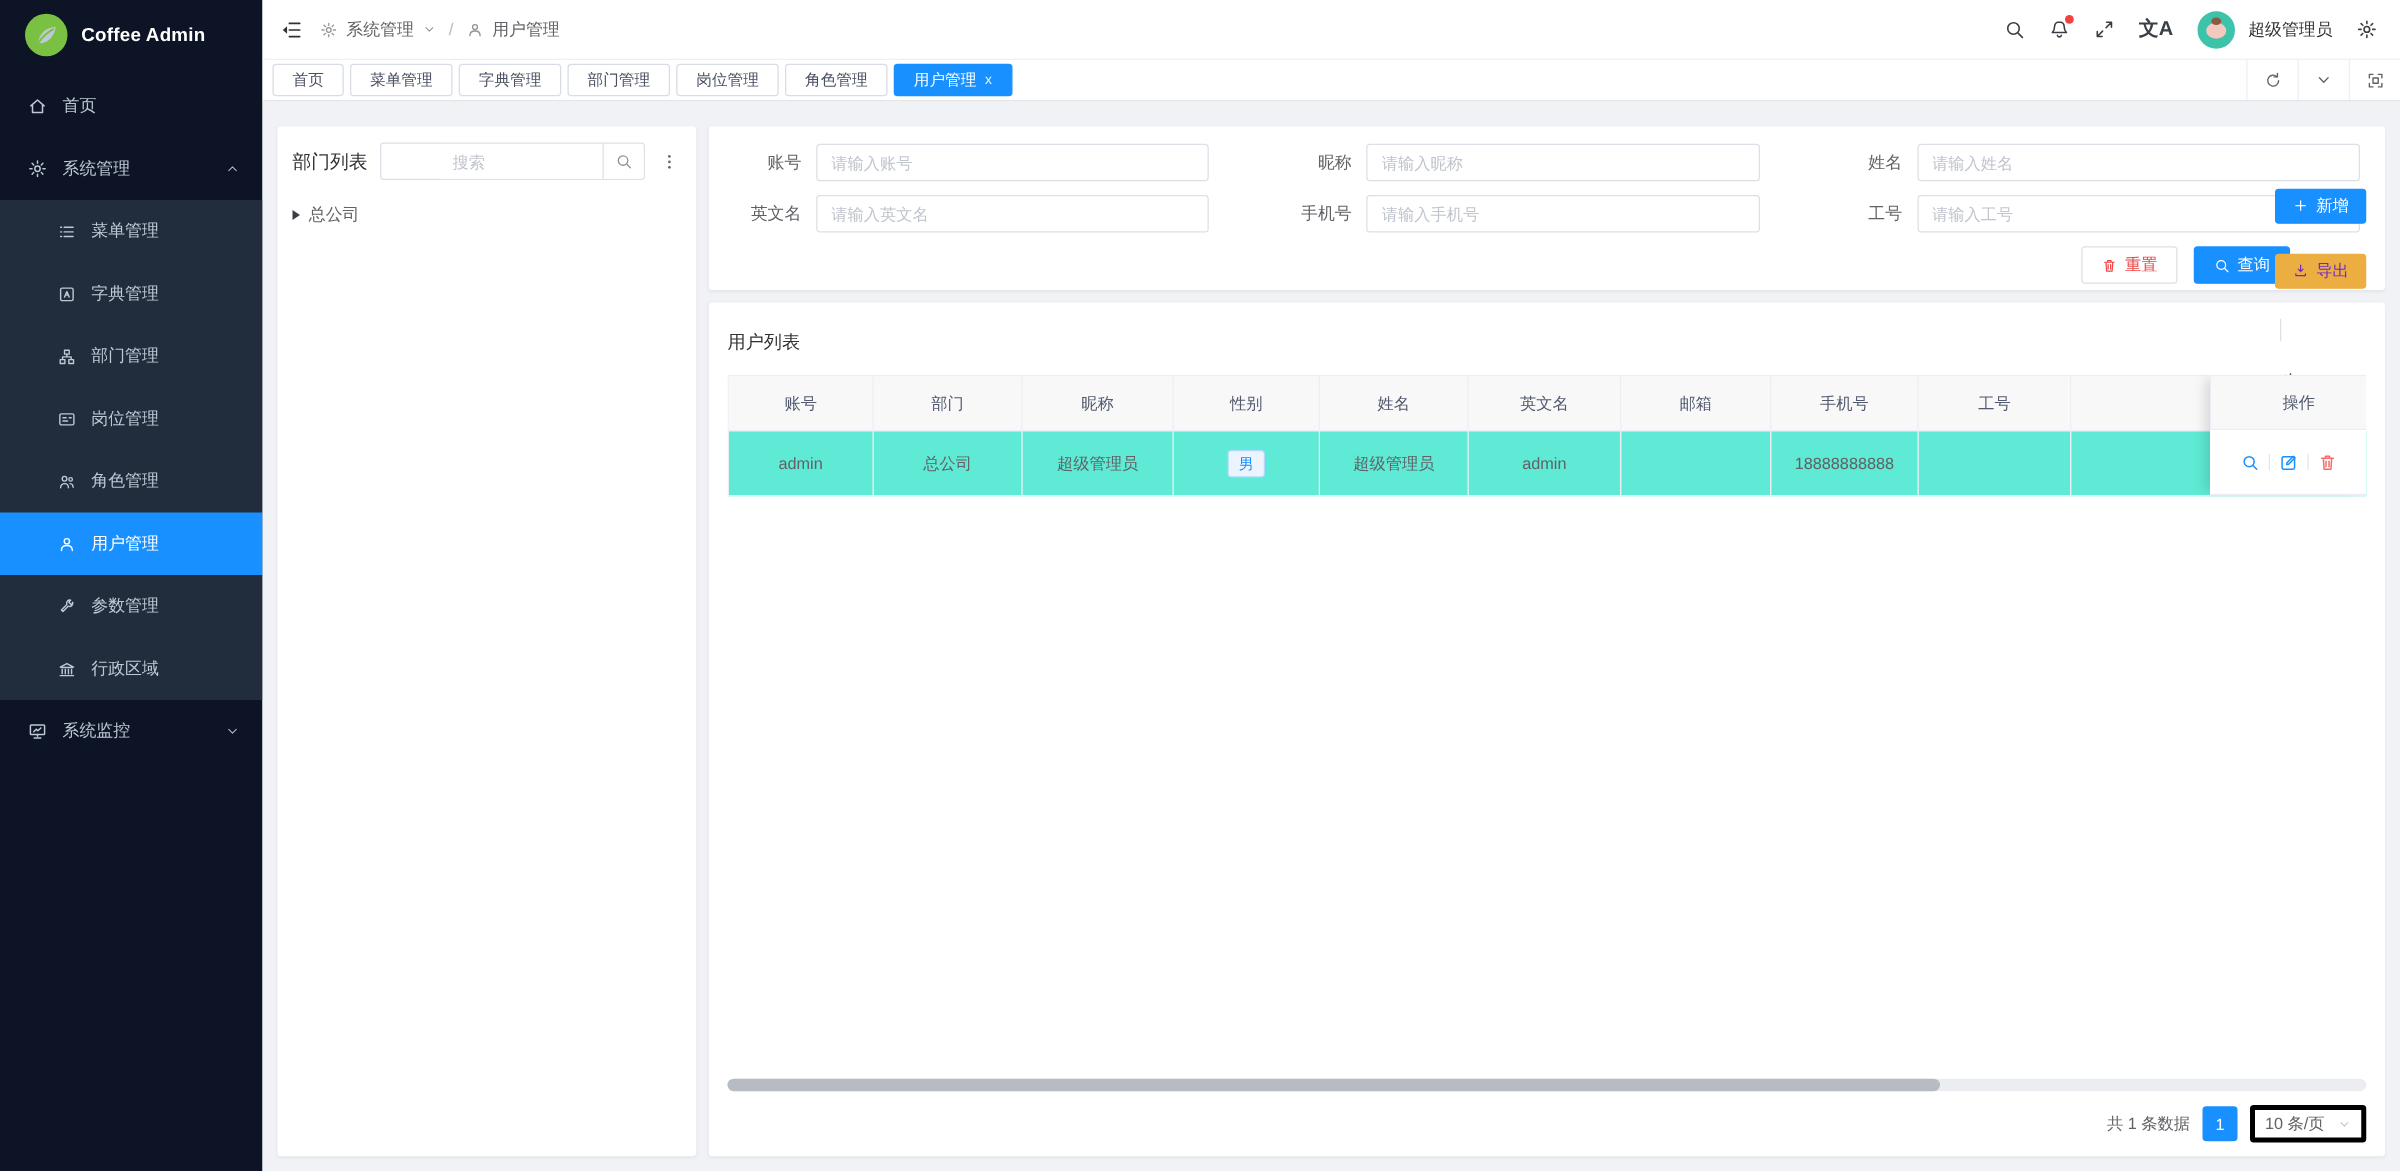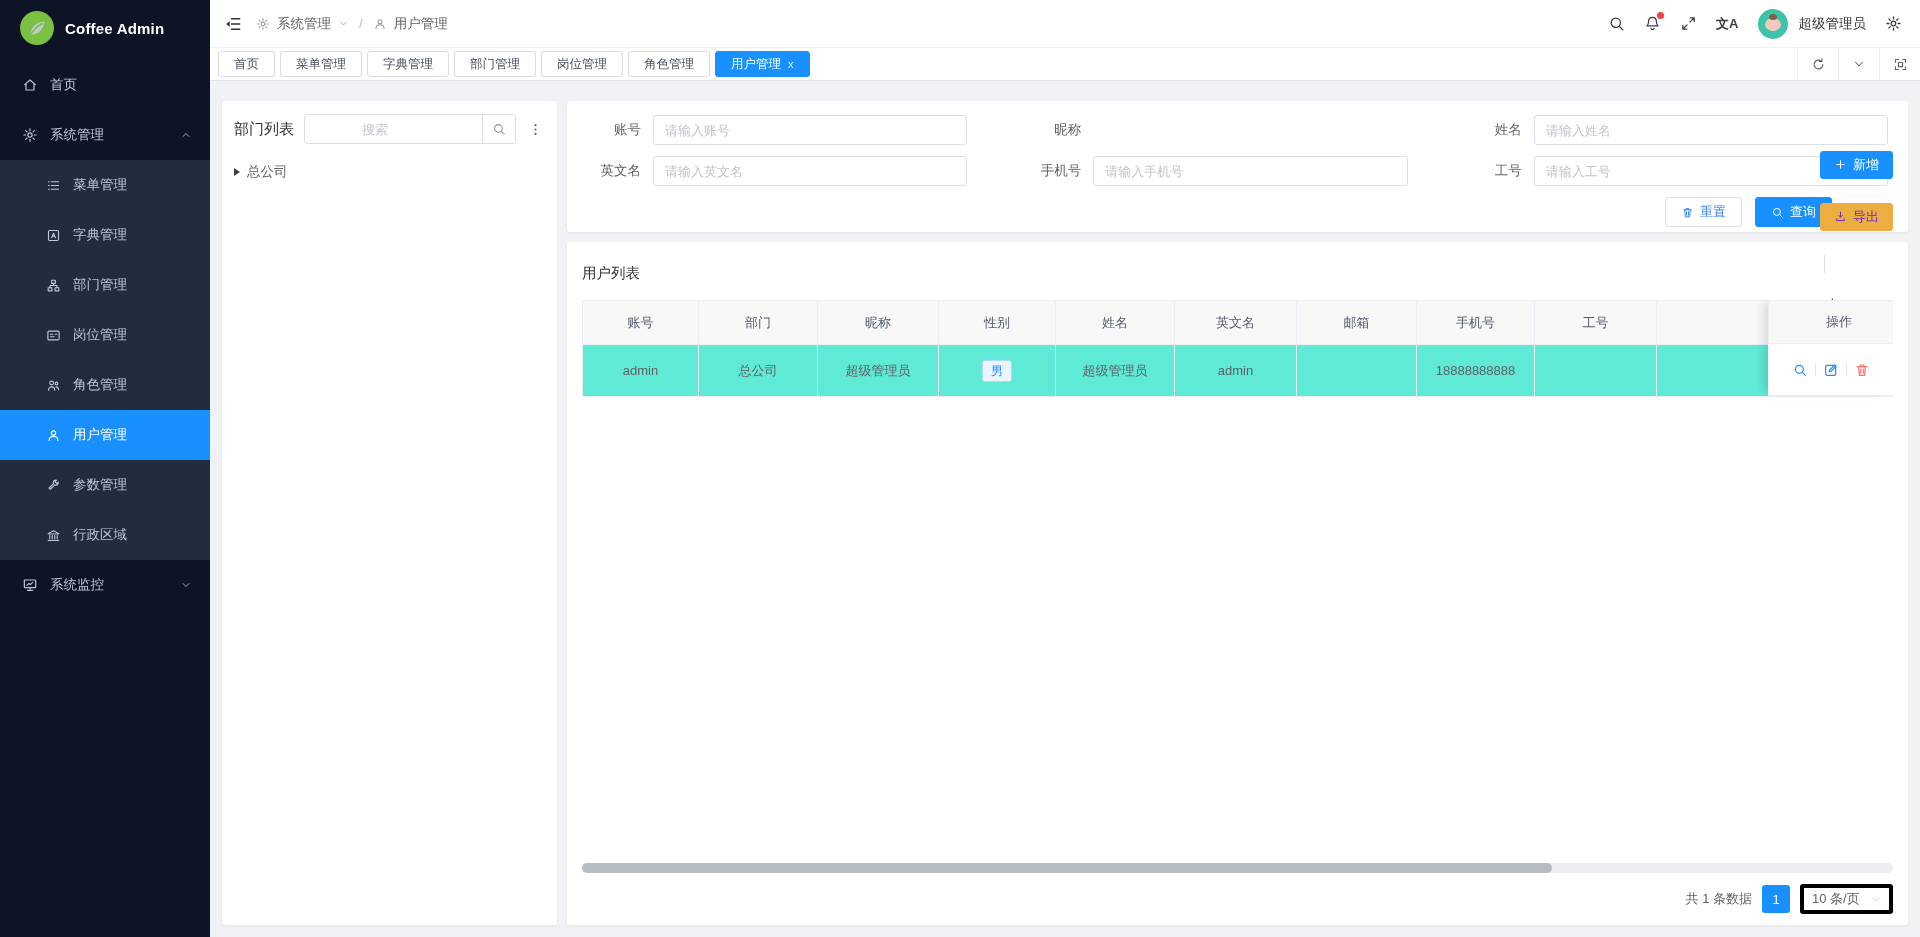--- a/index.html
+++ b/index.html
@@ -27,21 +27,21 @@
   .main { flex:1; display:flex; flex-direction:column; min-width:0; }
 
   .topbar { height:48px; background:#fff; display:flex; align-items:center; padding:0 18px 0 14px; border-bottom:1px solid #f0f0f0; }
   .fold-btn { color:#303133; margin-right:14px; cursor:pointer; }
   .crumb { display:flex; align-items:center; gap:7px; color:#606266; font-size:13.5px; }
   .crumb .c-icon { color:#909399; }
   .crumb .sep { color:#b5bcc4; margin:0 3px; }
   .top-actions { margin-left:auto; display:flex; align-items:center; gap:19px; color:#3a3f45; }
   .ta-icon { position:relative; cursor:pointer; }
   .bell-dot { position:absolute; top:-3px; right:-3px; width:7px; height:7px; border-radius:50%; background:#f5413d; }
-  .trans { font-size:13px; font-weight:bold; cursor:pointer; }
+  .trans { font-size:16px; font-weight:bold; cursor:pointer; }
   .avatar { width:30px; height:30px; border-radius:50%; background:#3ec3ab; position:relative; overflow:hidden; cursor:pointer; }
   .avatar::after { content:""; position:absolute; left:7px; top:9px; width:16px; height:13px; border-radius:50%; background:#f3c9bd; }
   .avatar::before { content:""; position:absolute; left:11px; top:5px; width:8px; height:6px; border-radius:50%; background:#8a5a44; z-index:1; }
   .uname { font-size:13.5px; color:#303133; margin-left:-8px; cursor:pointer; }
 
   .tabbar { height:33px; background:#fff; display:flex; align-items:center; padding-left:8px; border-bottom:1px solid #e2e6ea; box-shadow:0 1px 2px rgba(0,0,0,.04); }
   .tab { height:26px; display:flex; align-items:center; padding:0 15px; margin-right:5px; border:1px solid #d8dce5; border-radius:3px; background:#fff; color:#495060; font-size:12.5px; cursor:pointer; }
   .tab.active { background:#1890ff; border-color:#1890ff; color:#fff; }
   .tab .x { margin-left:7px; font-size:11px; opacity:.9; }
   .tab-tools { margin-left:auto; height:100%; display:flex; }
@@ -67,21 +67,21 @@
 
   
   .filter { height:131px; padding:14px 20px 0 0; }
   .f-row { display:flex; margin-bottom:11px; }
   .f-item { flex:1; display:flex; align-items:center; min-width:0; }
   .f-label { width:86px; text-align:right; padding-right:12px; font-size:13.5px; color:#606266; flex-shrink:0; }
   .f-input { flex:1; height:30px; border:1px solid #dcdfe6; border-radius:3px; padding:0 11px; font-size:13px; color:#606266; outline:0; min-width:0; margin-right:40px; }
   .f-item:last-child .f-input { margin-right:0; }
   .f-input::placeholder { color:#c0c4cc; }
   .f-btns { display:flex; justify-content:flex-end; align-items:center; gap:13px; margin-top:4px; }
-  .btn { height:30px; display:inline-flex; align-items:center; gap:6px; padding:0 15px; border-radius:3px; font-size:13px; cursor:pointer; border:1px solid #dcdfe6; background:#fff; color:#3b82f6; }
+  .btn { height:30px; display:inline-flex; align-items:center; gap:6px; padding:0 15px; border-radius:3px; font-size:13px; cursor:pointer; border:1px solid #dcdfe6; background:#fff; color:#ef4444; }
   .btn.primary { background:#1890ff; border-color:#1890ff; color:#fff; }
   .btn.warning { background:#ecad41; border-color:#ecad41; color:#6d28d9; }
   .link { display:inline-flex; align-items:center; gap:4px; color:#1890ff; font-size:13.5px; cursor:pointer; }
 
   
   .tcard { flex:1; padding:14px 15px 10px; display:flex; flex-direction:column; min-height:0; }
   .t-toolbar { display:flex; align-items:center; height:34px; }
   .t-title { font-size:14.5px; color:#303133; }
   .t-actions { margin-left:auto; display:flex; gap:24px;flex-direction:column; }
   .btn.sm { height:28px; padding:0 13px; }
@@ -355,20 +355,21 @@
       <div class="right-col">
 
         <section class="card filter">
           <div class="f-row">
             <div class="f-item">
               <span class="f-label">账号</span>
               <input class="f-input" placeholder="请输入账号" style="">
             </div>
             <div class="f-item">
               <span class="f-label">昵称</span>
+              <input class="f-input" placeholder="请输入昵称" style="">
             </div>
             <div class="f-item">
               <span class="f-label">姓名</span>
               <input class="f-input" placeholder="请输入姓名" style="">
             </div>
           </div>
           <div class="f-row">
             <div class="f-item">
               <span class="f-label">英文名</span>
               <input class="f-input" placeholder="请输入英文名" style="">

